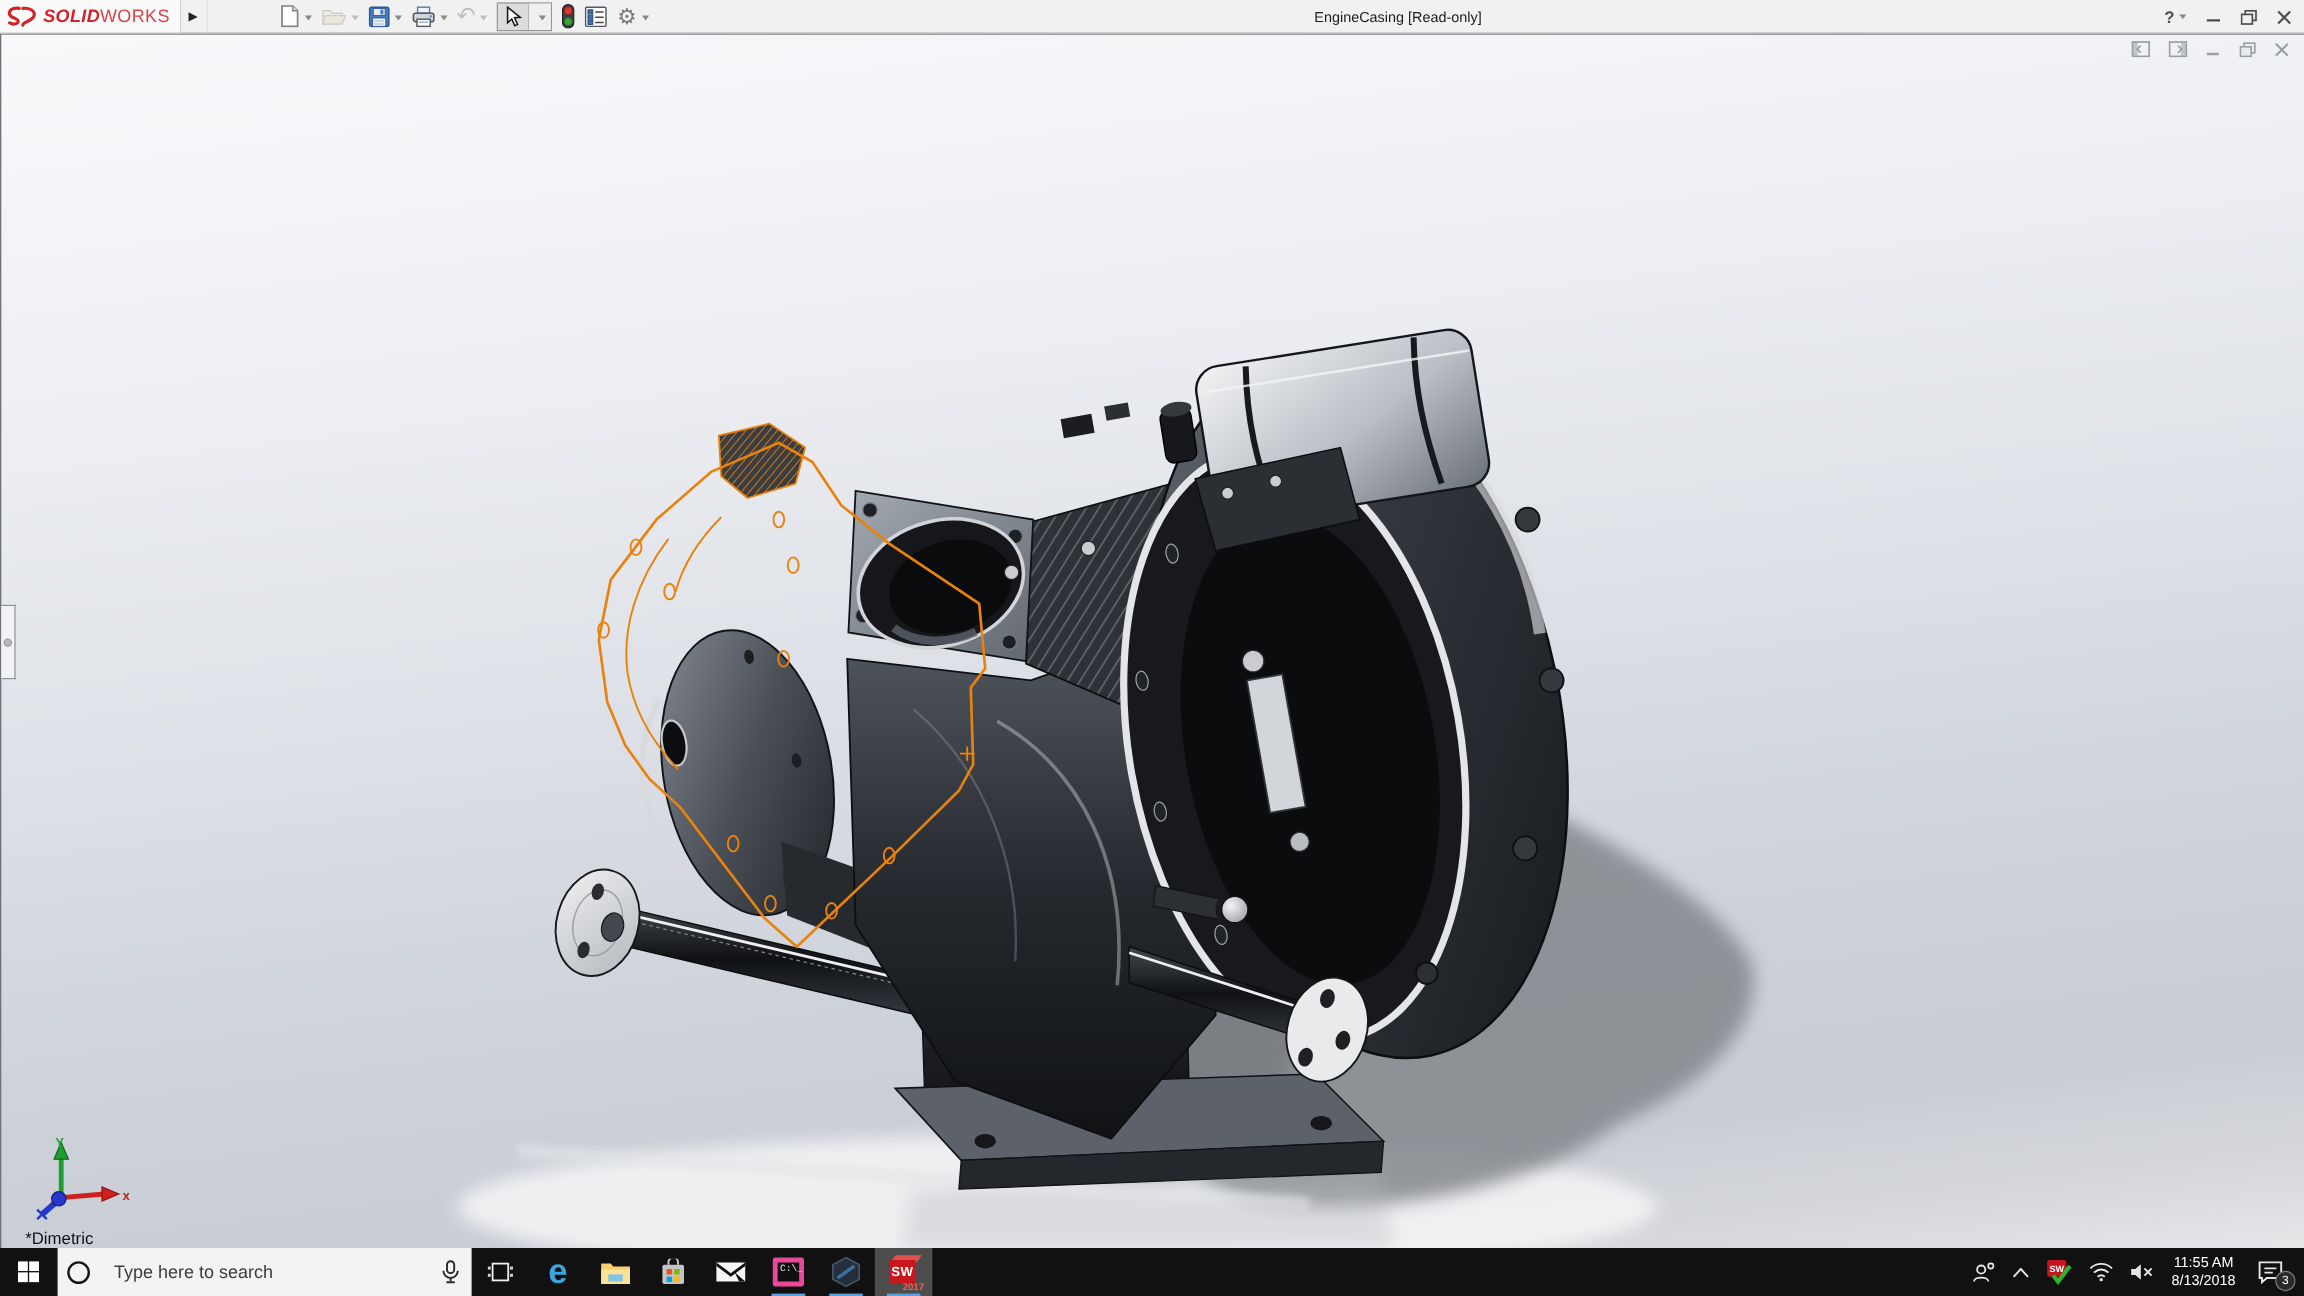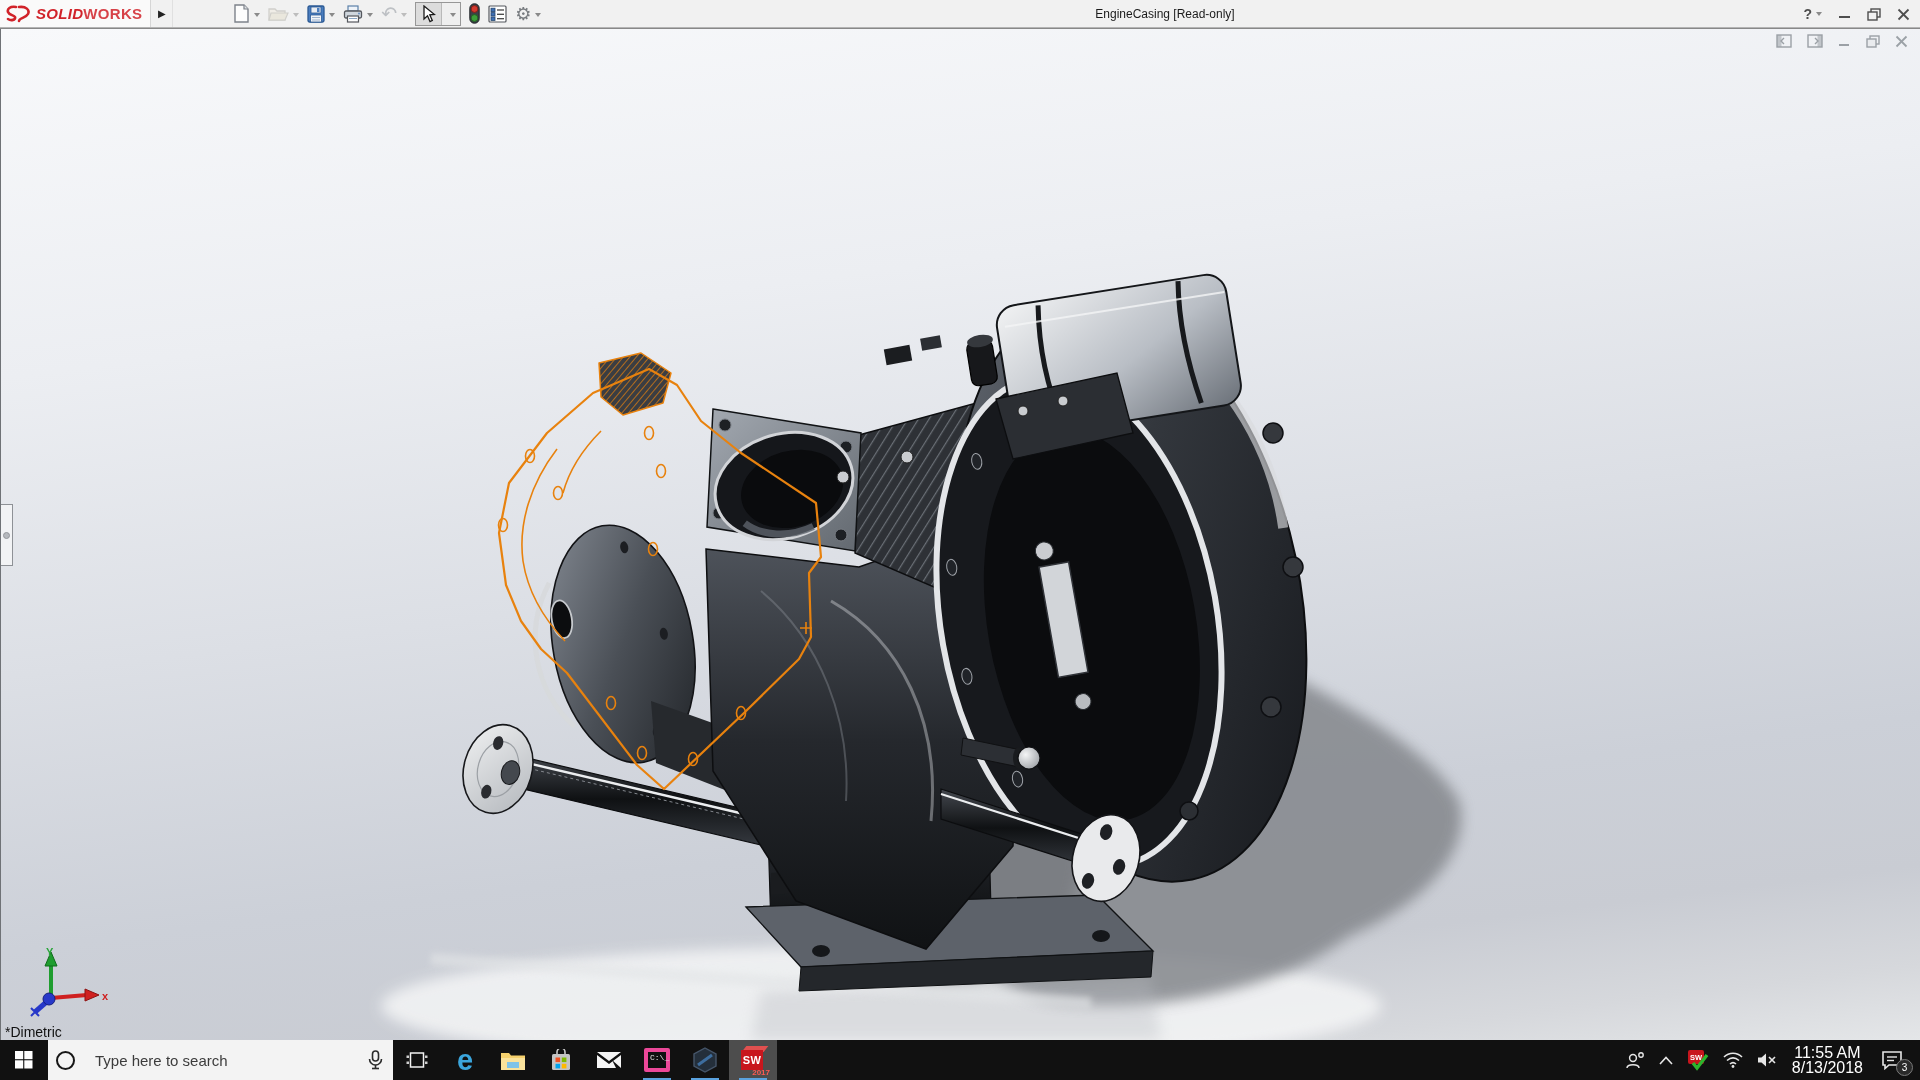--- a/index.html
+++ b/index.html
@@ -10,21 +10,21 @@
   *{box-sizing:border-box; margin:0; padding:0;}
   html,body{width:1920px;height:1080px;overflow:hidden;font-family:"Liberation Sans",sans-serif;}
   body{position:relative;background:#888;}
 
   
   #titlebar{position:absolute;left:0;top:0;width:1920px;height:28px;background:var(--titlebar-bg);
     border-bottom:1px solid #b4b4b4;display:flex;align-items:center;}
   .logo{display:flex;align-items:center;height:100%;padding:0 8px 0 6px;background:#fafafa;border-right:1px solid #d6d6d6;}
   .logo-text{font-size:15px;letter-spacing:.3px;color:var(--logo-red);margin-left:4px;white-space:nowrap;}
   .logo-bold{font-weight:700;font-style:italic;}
-  .logo-light{font-weight:700;opacity:.85;}
+  .logo-light{font-weight:400;opacity:.85;}
   .flyout{width:22px;height:100%;display:flex;align-items:center;justify-content:center;color:#222;font-size:10px;border-right:1px solid #e0e0e0;cursor:default;}
   .tools{display:flex;align-items:center;margin-left:56px;height:100%;}
   .tool{display:flex;align-items:center;height:24px;padding:0 4px;position:relative;}
   .caret{width:0;height:0;border:3px solid transparent;border-top:4px solid #8a8a8a;margin-left:4px;margin-top:5px;}
   .tool.disabled svg{opacity:.45;}
   .tool.disabled .caret{border-top-color:#bdbdbd;}
   .select-wrap{display:flex;align-items:stretch;border:1px solid #979797;background:#dcdcdc;height:24px;margin:0 4px;}
   .select-main{display:flex;align-items:center;padding:0 5px;border-right:1px solid #b9b9b9;}
   .select-drop{display:flex;align-items:center;padding:0 4px;background:#efefef;}
   .undo-glyph{font-size:19px;color:#bdc0c4;line-height:1;}
@@ -37,35 +37,35 @@
   
   #viewport{position:absolute;left:0;top:29px;width:1920px;height:1011px;
     background:linear-gradient(173deg,#f8f9fb 0%,#eceef2 28%,#dcdfe5 52%,#ccd0d8 74%,#c9ccd3 86%,#d6d8dc 94%,#e4e6e8 100%);
     border-left:1px solid #6f7276;overflow:hidden;}
   .inner-controls{position:absolute;top:5px;right:12px;display:flex;align-items:center;gap:15px;z-index:5;}
   .panel-handle{position:absolute;left:0;top:475px;width:12px;height:62px;background:#f2f3f5;
     border:1px solid #8e9196;border-left:none;z-index:4;display:flex;align-items:center;justify-content:center;}
   .panel-handle .dot{width:7px;height:7px;border-radius:50%;background:#b6b9be;border:1px solid #94979c;}
   #model-svg{position:absolute;left:0;top:0;width:1920px;height:1011px;}
   .triad{position:absolute;left:8px;bottom:22px;z-index:4;}
-  .orientation{position:absolute;left:4px;bottom:0px;font-size:14px;color:#111;z-index:4;}
+  .orientation{position:absolute;left:20px;bottom:0px;font-size:14px;color:#111;z-index:4;}
   .sketch-stroke{stroke:var(--accent-orange);}
 
   
   #taskbar{position:absolute;left:0;bottom:0;width:1920px;height:40px;background:var(--taskbar-bg);display:flex;align-items:stretch;z-index:10;}
   .tb-btn{width:48px;display:flex;align-items:center;justify-content:center;position:relative;}
   .tb-btn.open::after{content:"";position:absolute;left:10px;right:10px;bottom:0;height:2.5px;background:var(--taskbar-underline);}
   .tb-btn.active{background:var(--taskbar-active-bg);}
   .searchbox{width:345px;background:#f3f3f3;display:flex;align-items:center;padding:0 10px 0 8px;gap:20px;}
   .searchbox input{flex:1;border:none;outline:none;background:transparent;font-size:15px;color:#1f1f1f;font-family:"Liberation Sans",sans-serif;}
   .searchbox input::placeholder{color:#3c3c3c;opacity:1;}
   .cortana-ring{width:19px;height:19px;border:2.5px solid #161616;border-radius:50%;flex:none;}
   .tray{display:flex;align-items:center;margin-left:auto;}
   .tray-btn{height:40px;display:flex;align-items:center;justify-content:center;padding:0 7px;position:relative;}
-  .clock{display:flex;flex-direction:column;align-items:center;justify-content:center;color:#fff;font-size:16px;line-height:15px;padding:0 8px;}
+  .clock{display:flex;flex-direction:column;align-items:center;justify-content:center;color:#fff;font-size:12px;line-height:15px;padding:0 8px;}
   .badge{position:absolute;right:0px;bottom:4px;width:17px;height:17px;border-radius:50%;background:#2a2a2a;border:1px solid #7a7a7a;
     color:#fff;font-size:10px;display:flex;align-items:center;justify-content:center;}
   .edge-e{font-size:29px;font-weight:700;color:#3ba6dd;font-style:normal;line-height:1;}
   .cmd-box{width:26px;height:24px;background:#101010;border:4px solid #ec4899;border-radius:2px;color:#e6e6e6;
     font-family:"Liberation Mono",monospace;font-size:8px;padding:2px 0 0 2px;line-height:1;}
   .sw-cube{position:relative;width:26px;height:28px;}
   .sw-cube .face{position:absolute;left:1px;top:4px;width:22px;height:20px;background:var(--sw-red);color:#fff;
     font-weight:700;font-size:11px;display:flex;align-items:center;justify-content:center;letter-spacing:.5px;}
   .sw-cube .top{position:absolute;left:4px;top:0px;width:22px;height:6px;background:#e0504f;transform:skewX(-38deg);}
   .sw-cube .year{position:absolute;right:-4px;bottom:-3px;font-size:8px;font-weight:700;color:#ff5a52;background:transparent;}

